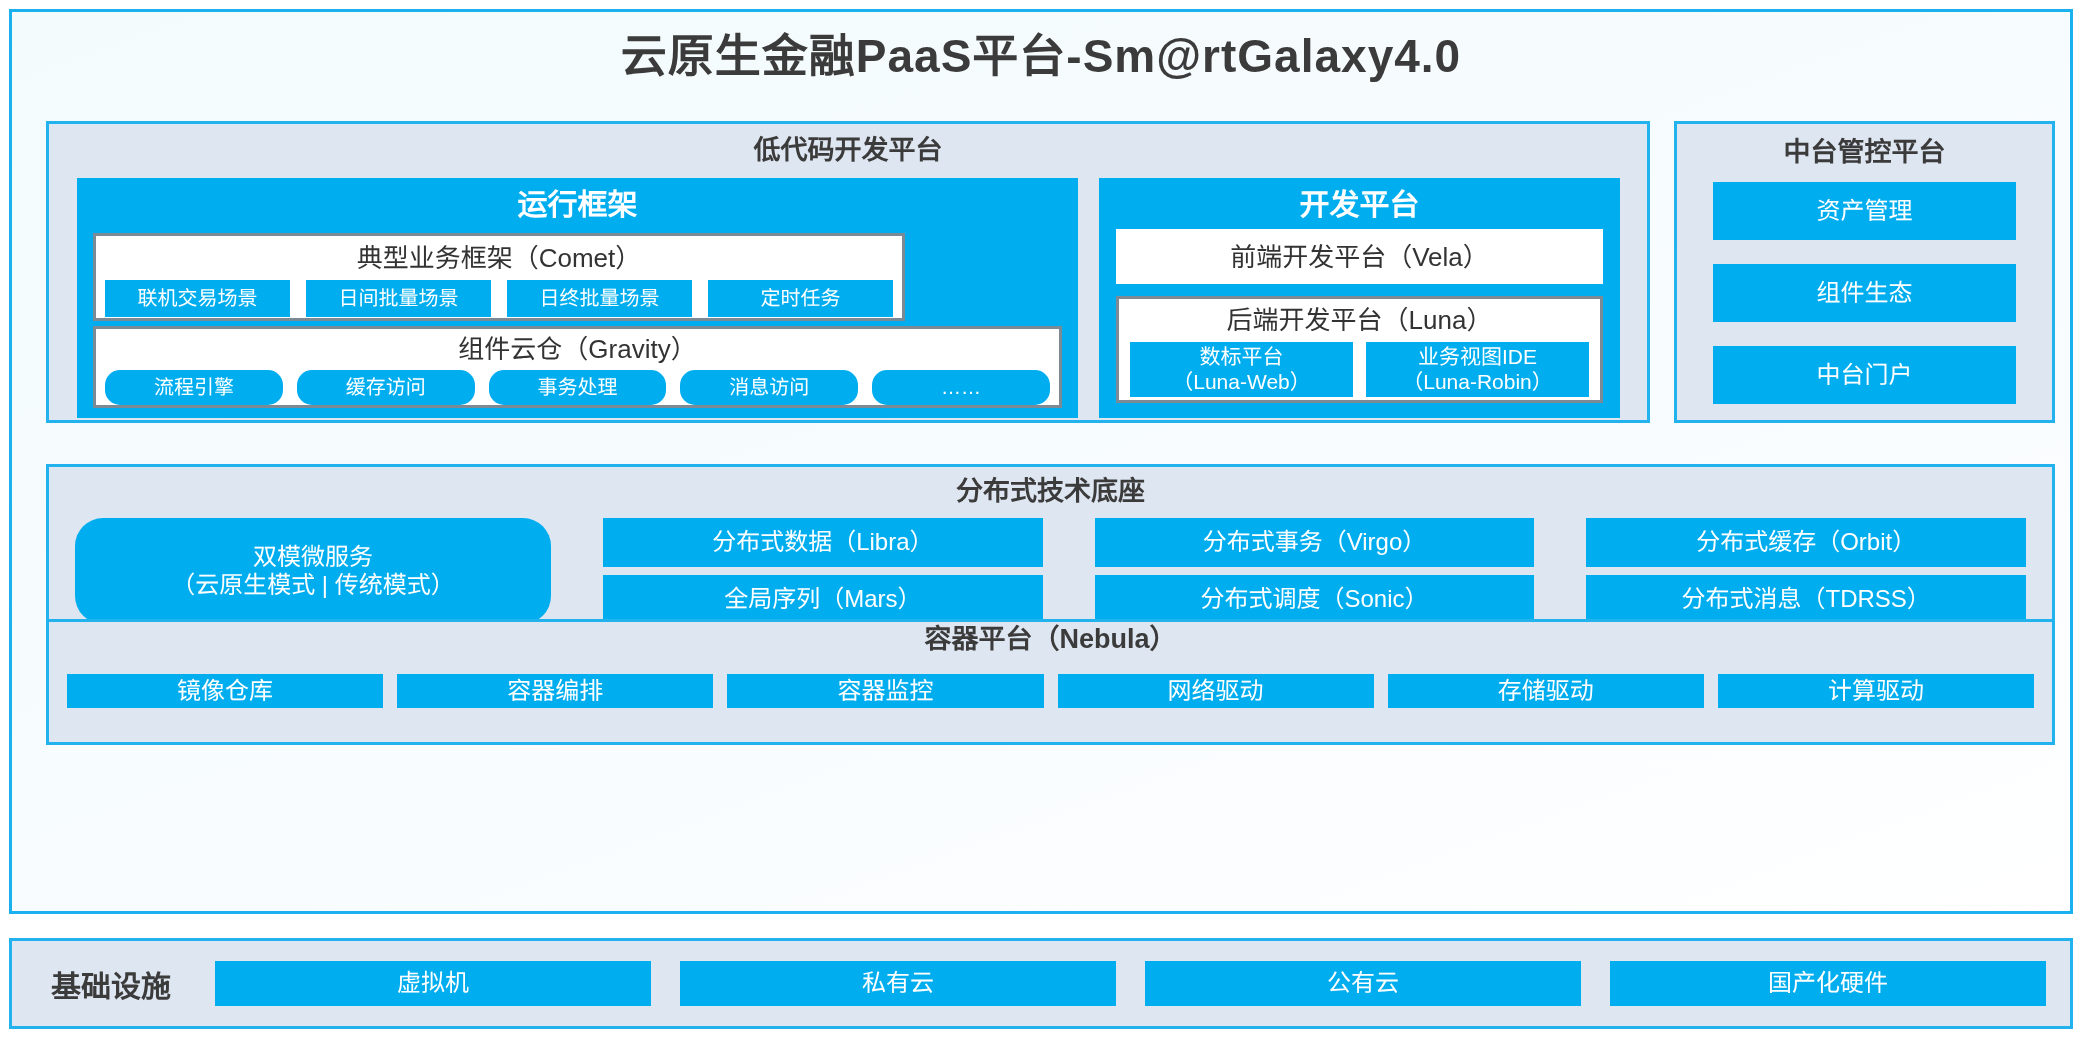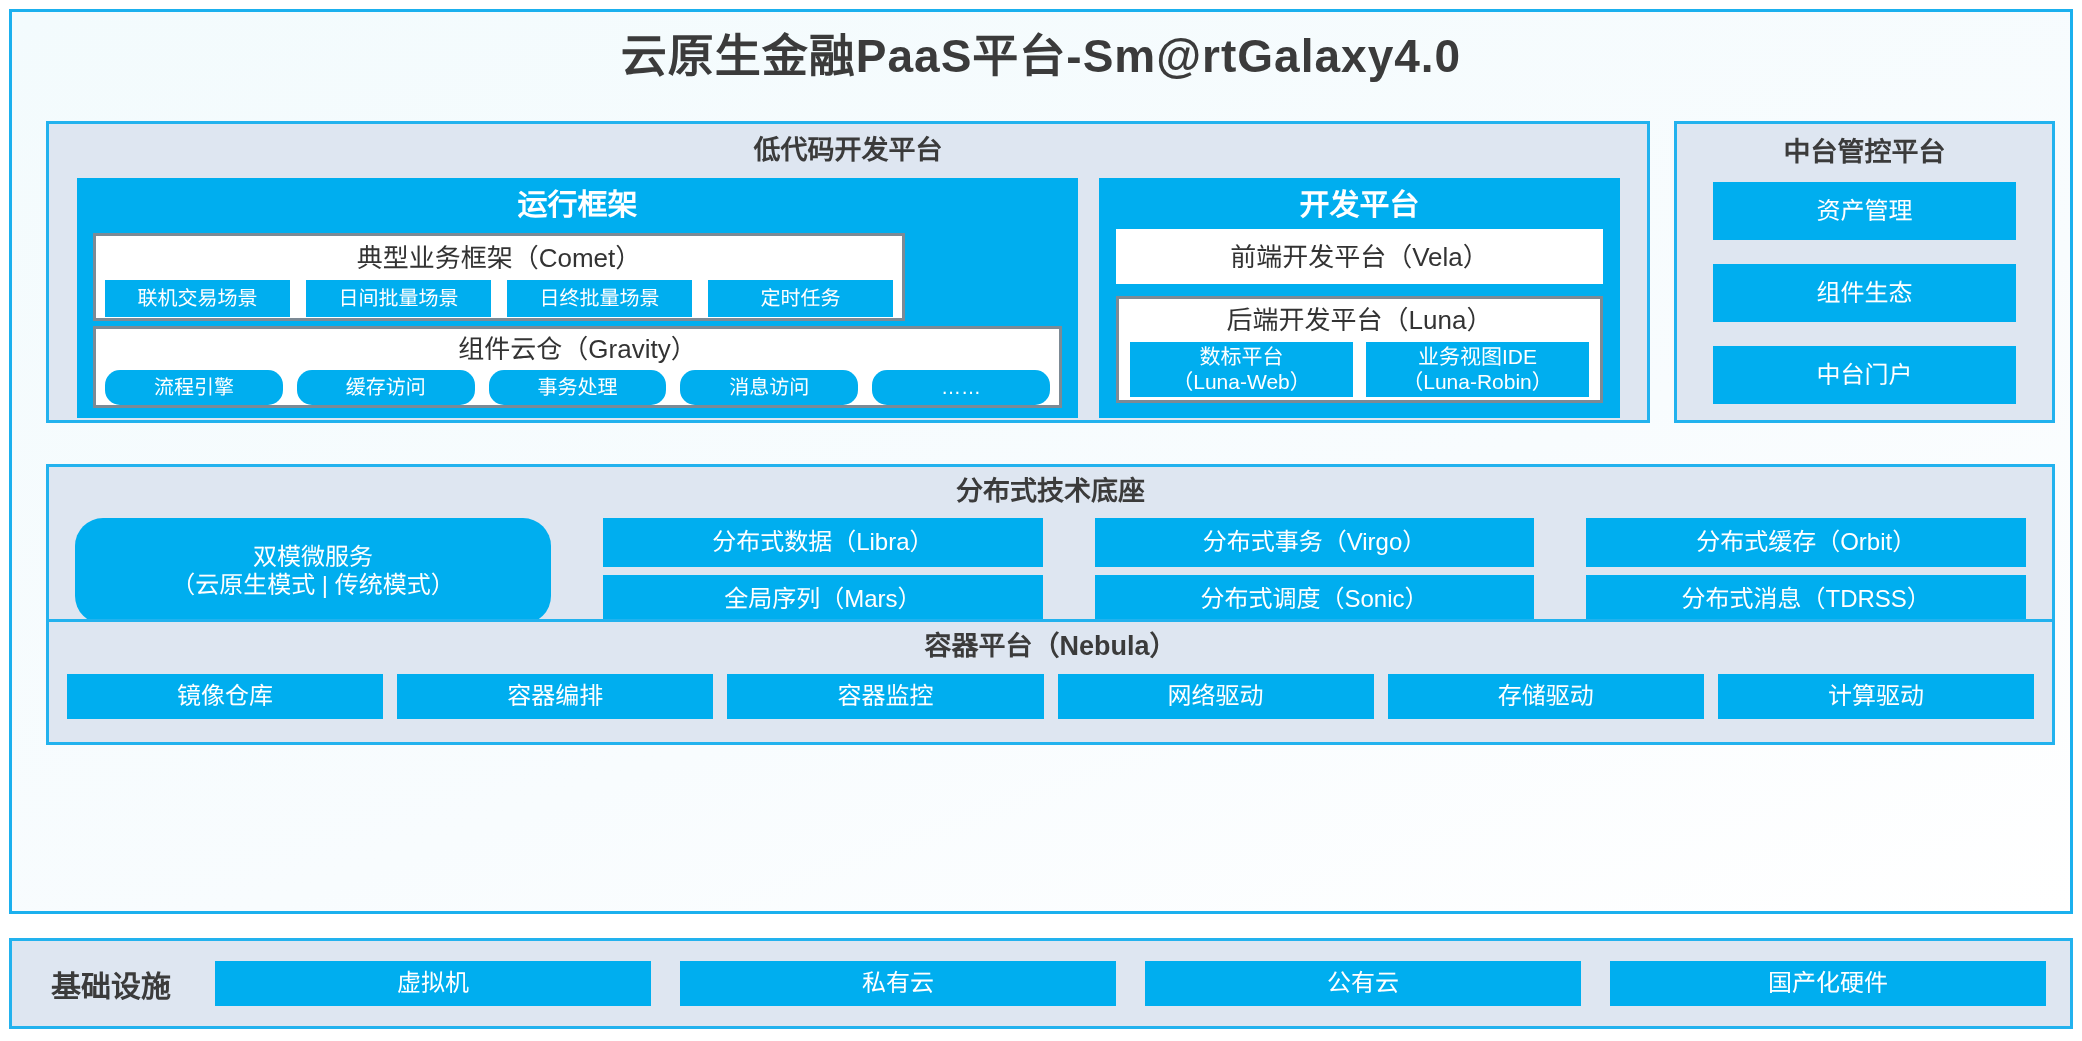--- a/index.html
+++ b/index.html
@@ -208,28 +208,28 @@
   }
   #techbase-row .tb-col { display: flex; flex-direction: column; gap: 8px; }
   #techbase-row .tb-col.wide { width: 476px; }
   #techbase-row .tb-col.narrow { flex: 1 1 0; }
   #techbase-row .cyan-box { font-size: 24px; }
   #techbase-row .tb-col.wide .cyan-box { height: 106px; border-radius: 28px; }
   #techbase-row .tb-col.narrow .cyan-box { height: 49px; }
 
   
   #container-panel { left: 34px; top: 607px; width: 2009px; height: 126px; }
-  #container-panel .panel-title { margin-top: 7px; }
+  #container-panel .panel-title { }
   #container-row {
     position: absolute;
     left: 18px; right: 18px; top: 52px;
     display: flex;
     gap: 14px;
   }
-  #container-row .cyan-box { flex: 1 1 0; height: 45px; font-size: 24px; }
+  #container-row .cyan-box { flex: 1 1 0; height: 34px; font-size: 24px; }
 
   
   #infra-panel { left: 9px; top: 938px; width: 2064px; height: 91px; }
   #infra-inner {
     position: absolute;
     left: 0; top: 0; right: 0; bottom: 0;
     display: flex;
     align-items: center;
     padding: 0 24px;
     gap: 29px;

